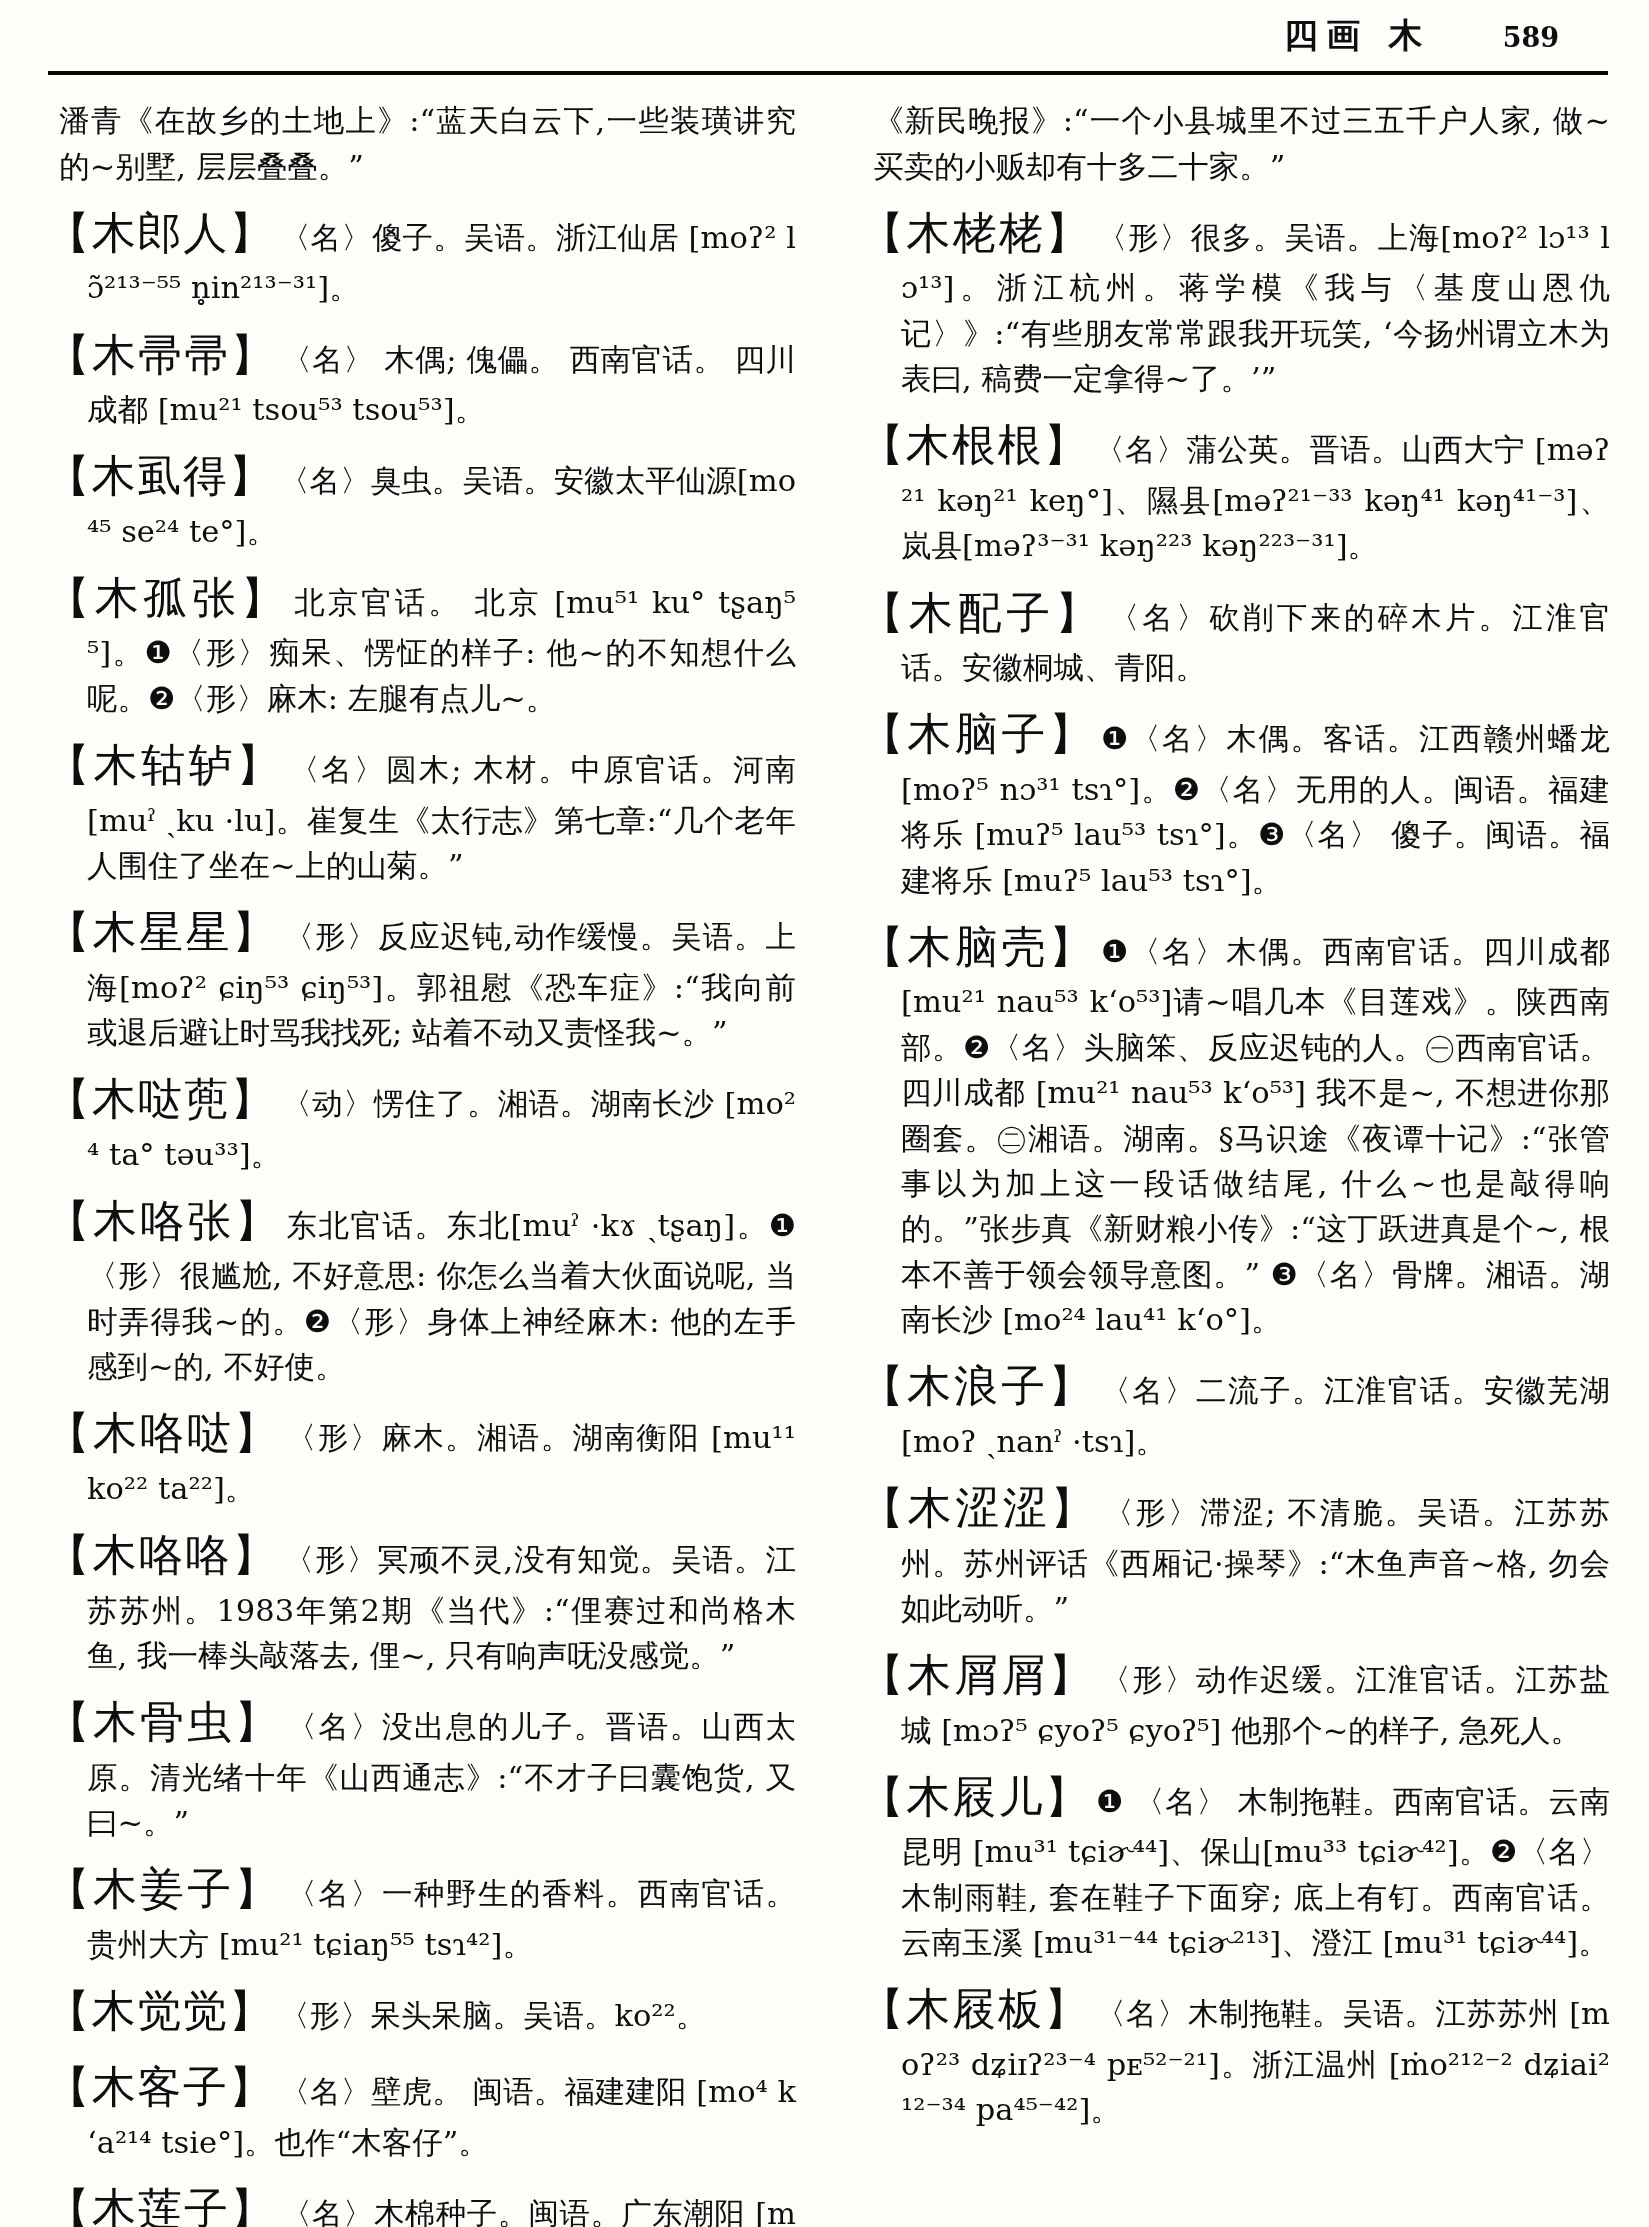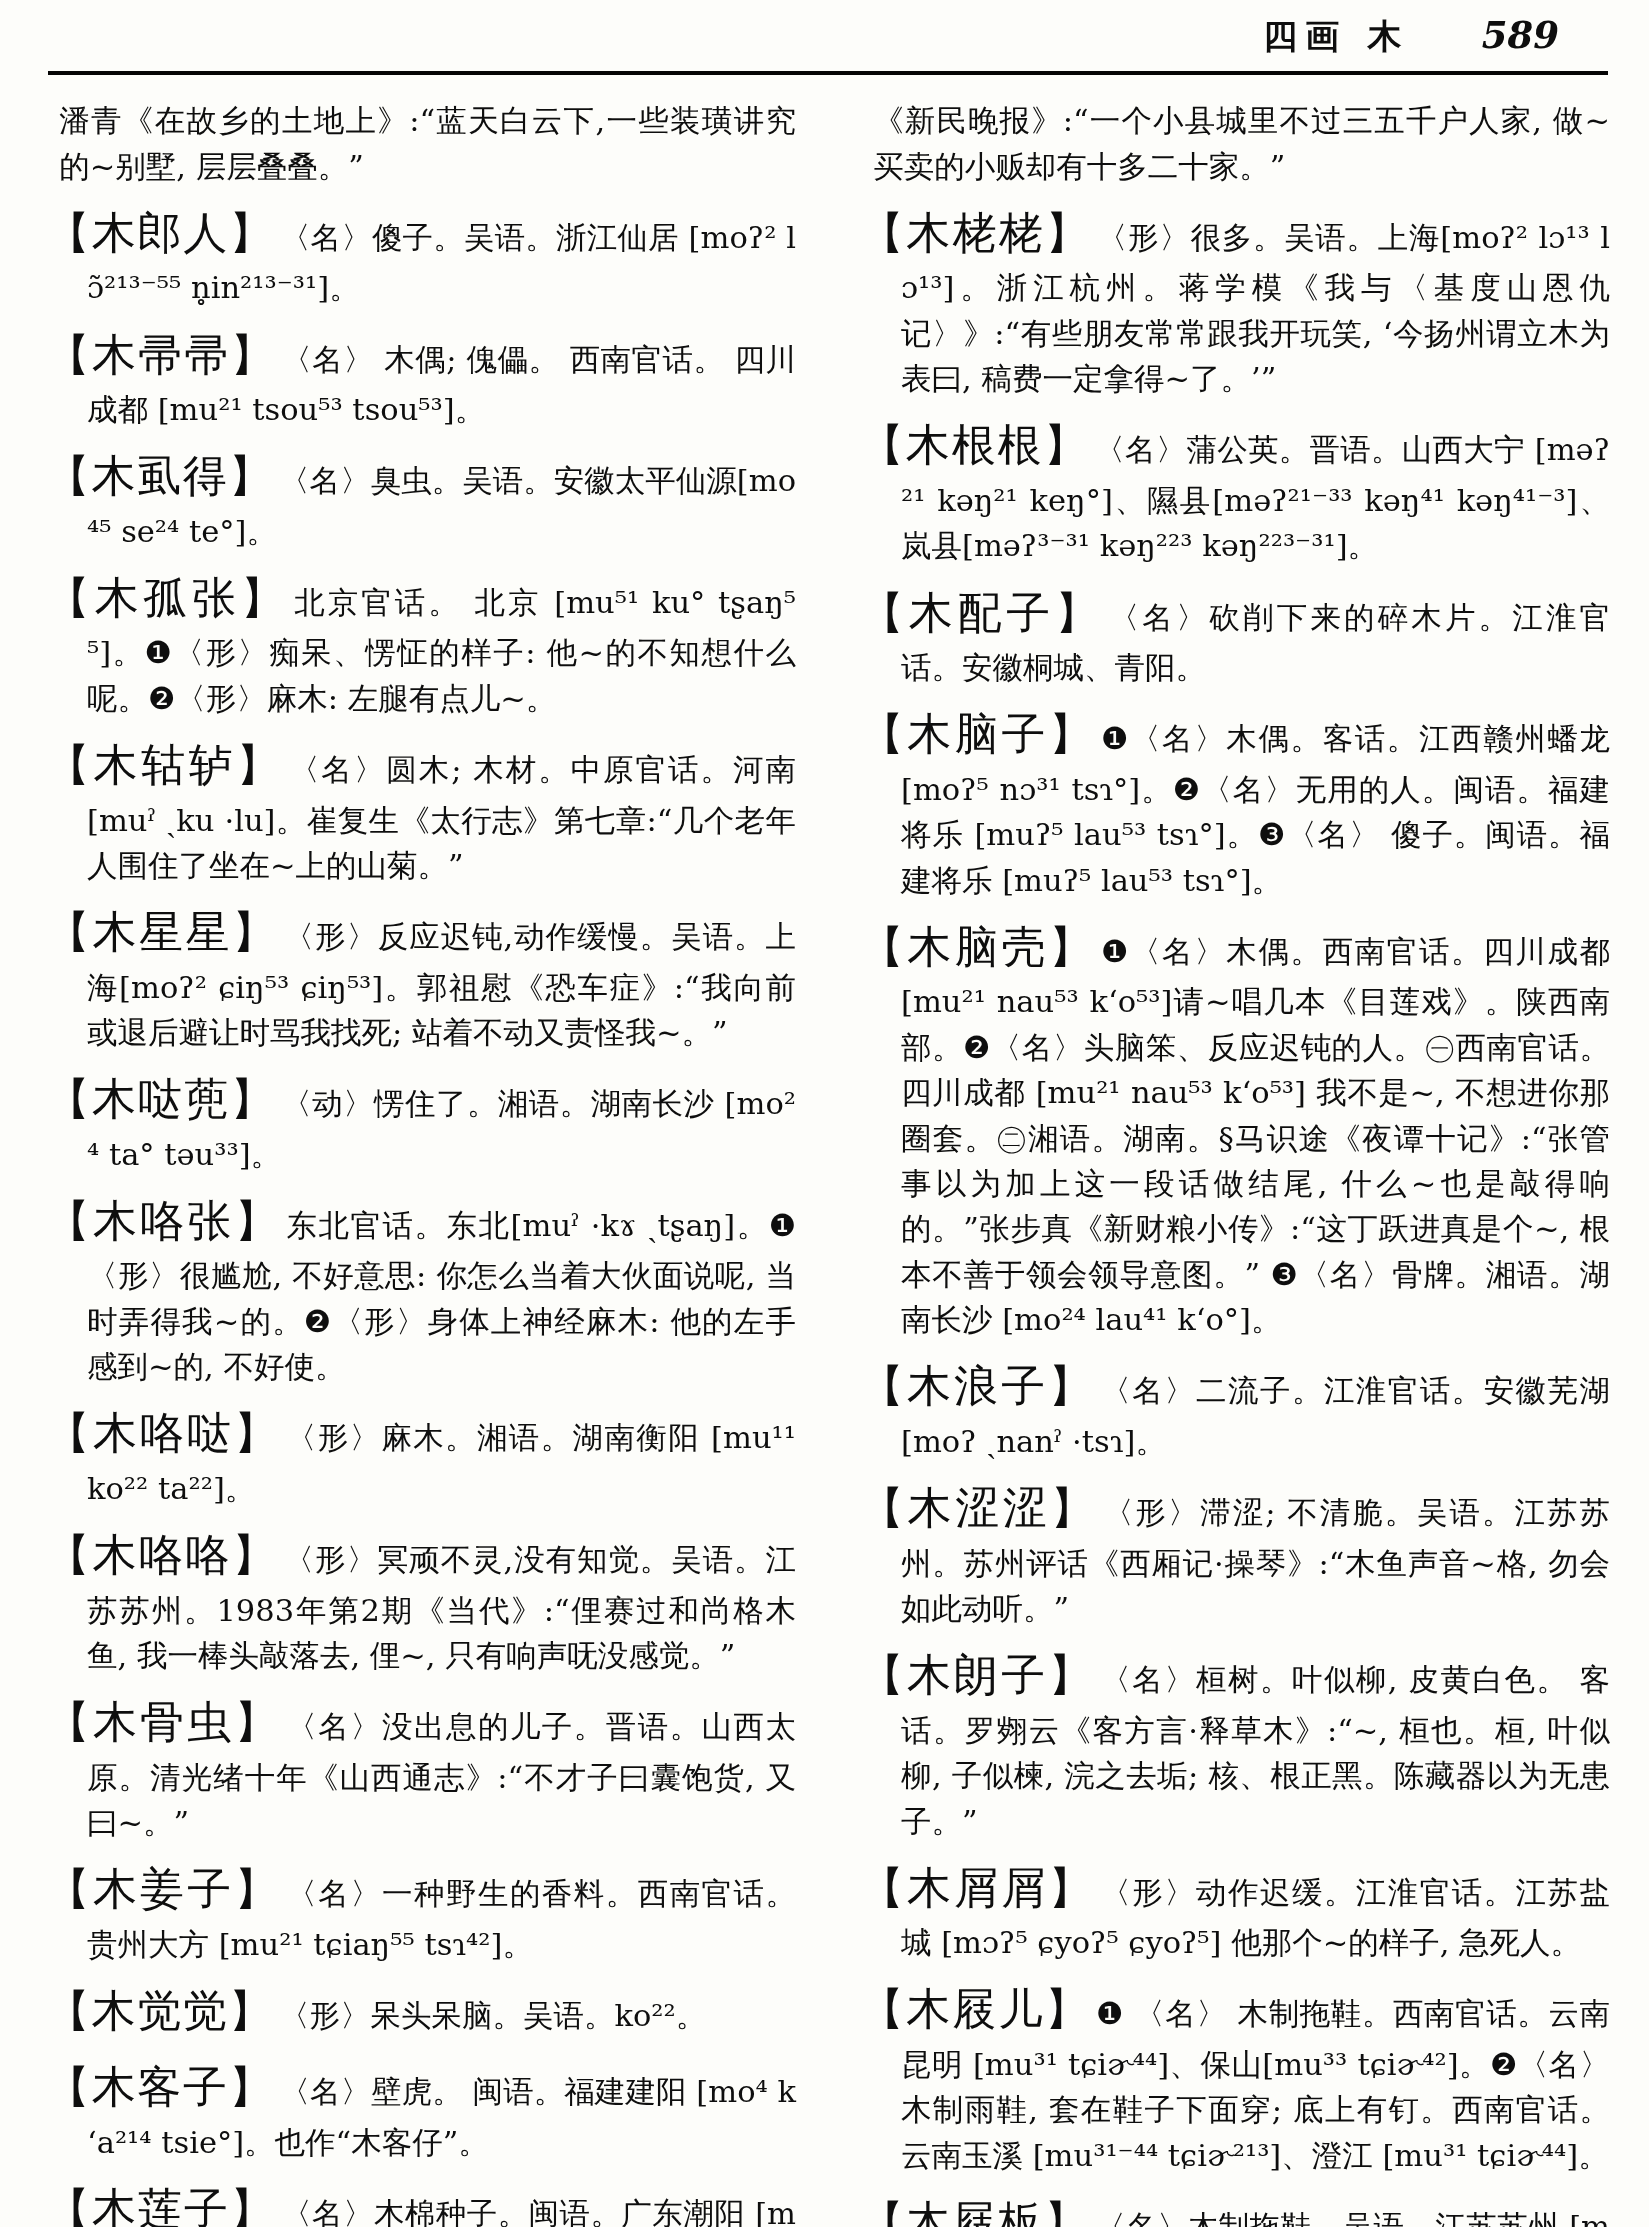--- a/index.html
+++ b/index.html
@@ -11,21 +11,21 @@
     box-sizing:border-box;
     padding:13.2px 40px 20px 46px;
     overflow:hidden;
     font-family:"DejaVu Serif","Liberation Serif",serif;
   }
   .header {
     display:flex; justify-content:flex-end; align-items:baseline;
     gap:72px; padding-right:51px; height:53px;
   }
   .section-label { font-weight:700; font-size:34px; letter-spacing:8.2px; }
-  .page-number  { font-weight:700; font-style:italic; font-size:37px; }
+  .page-number  { font-weight:700; font-size:27px; }
   .rule { height:4.1px; background:#050505; margin:5px 1.6px 23px 1.6px; }
   .cols { display:flex; gap:64px; }
   .col  { flex:1; min-width:0; }
   .entry {
     font-size:30.5px; line-height:1.49; text-align:justify;
     margin:0 0 10.7px 0; padding-left:41px; text-indent:-41px;
     word-break:break-all;
   }
   .entry.cont { padding-left:13.2px; text-indent:0; }
   .hw {
@@ -68,21 +68,20 @@
 
     <div class="col">
       <p class="entry cont"><span>《新民晚报》:“一个小县城里不过三五千户人家, 做~买卖的小贩却有十多二十家。”</span></p>
       <p class="entry"><span class="hw">【木栳栳】</span><span>〈形〉很多。吴语。上海[moʔ² lɔ¹³ lɔ¹³]。浙江杭州。蒋学模《我与〈基度山恩仇记〉》:“有些朋友常常跟我开玩笑, ‘今扬州谓立木为表曰, 稿费一定拿得~了。’”</span></p>
       <p class="entry"><span class="hw">【木根根】</span><span>〈名〉蒲公英。晋语。山西大宁 [məʔ²¹ kəŋ²¹ keŋ°]、隰县[məʔ²¹⁻³³ kəŋ⁴¹ kəŋ⁴¹⁻³]、岚县[məʔ³⁻³¹ kəŋ²²³ kəŋ²²³⁻³¹]。</span></p>
       <p class="entry"><span class="hw">【木配子】</span><span>〈名〉砍削下来的碎木片。江淮官话。安徽桐城、青阳。</span></p>
       <p class="entry"><span class="hw">【木脑子】</span><span>❶〈名〉木偶。客话。江西赣州蟠龙 [moʔ⁵ nɔ³¹ tsɿ°]。❷〈名〉无用的人。闽语。福建将乐 [muʔ⁵ lau⁵³ tsɿ°]。❸〈名〉 傻子。闽语。福建将乐 [muʔ⁵ lau⁵³ tsɿ°]。</span></p>
       <p class="entry"><span class="hw">【木脑壳】</span><span>❶〈名〉木偶。西南官话。四川成都 [mu²¹ nau⁵³ kʻo⁵³]请~唱几本《目莲戏》。陕西南部。❷〈名〉头脑笨、反应迟钝的人。㊀西南官话。四川成都 [mu²¹ nau⁵³ kʻo⁵³] 我不是~, 不想进你那圈套。㊁湘语。湖南。§马识途《夜谭十记》:“张管事以为加上这一段话做结尾, 什么~也是敲得响的。”张步真《新财粮小传》:“这丁跃进真是个~, 根本不善于领会领导意图。” ❸〈名〉骨牌。湘语。湖南长沙 [mo²⁴ lau⁴¹ kʻo°]。</span></p>
       <p class="entry"><span class="hw">【木浪子】</span><span>〈名〉二流子。江淮官话。安徽芜湖 [moʔ ˎnanˀ ·tsɿ]。</span></p>
       <p class="entry"><span class="hw">【木涩涩】</span><span>〈形〉滞涩; 不清脆。吴语。江苏苏州。苏州评话《西厢记·操琴》:“木鱼声音~格, 勿会如此动听。”</span></p>
-      <p class="entry"><span class="hw">【木朗子】</span><span>〈名〉桓树。叶似柳, 皮黄白色。 客话。罗翙云《客方言·释草木》:“~, 桓也。桓, 叶似柳, 子似楝, 浣之去垢; 核、根正黑。陈藏器以为无患子。”</span></p>
       <p class="entry"><span class="hw">【木屑屑】</span><span>〈形〉动作迟缓。江淮官话。江苏盐城 [mɔʔ⁵ ɕyoʔ⁵ ɕyoʔ⁵] 他那个~的样子, 急死人。</span></p>
       <p class="entry"><span class="hw">【木屐儿】</span><span>❶ 〈名〉 木制拖鞋。西南官话。云南昆明 [mu³¹ tɕiɚ⁴⁴]、保山[mu³³ tɕiɚ⁴²]。❷〈名〉木制雨鞋, 套在鞋子下面穿; 底上有钉。西南官话。云南玉溪 [mu³¹⁻⁴⁴ tɕiɚ²¹³]、澄江 [mu³¹ tɕiɚ⁴⁴]。</span></p>
       <p class="entry"><span class="hw">【木屐板】</span><span>〈名〉木制拖鞋。吴语。江苏苏州 [moʔ²³ dʑiɪʔ²³⁻⁴ pᴇ⁵²⁻²¹]。浙江温州 [ṁo²¹²⁻² dʑiai²¹²⁻³⁴ pa⁴⁵⁻⁴²]。</span></p>
     </div>
 
   </div>
 </div>
 
 
 </body></html>

